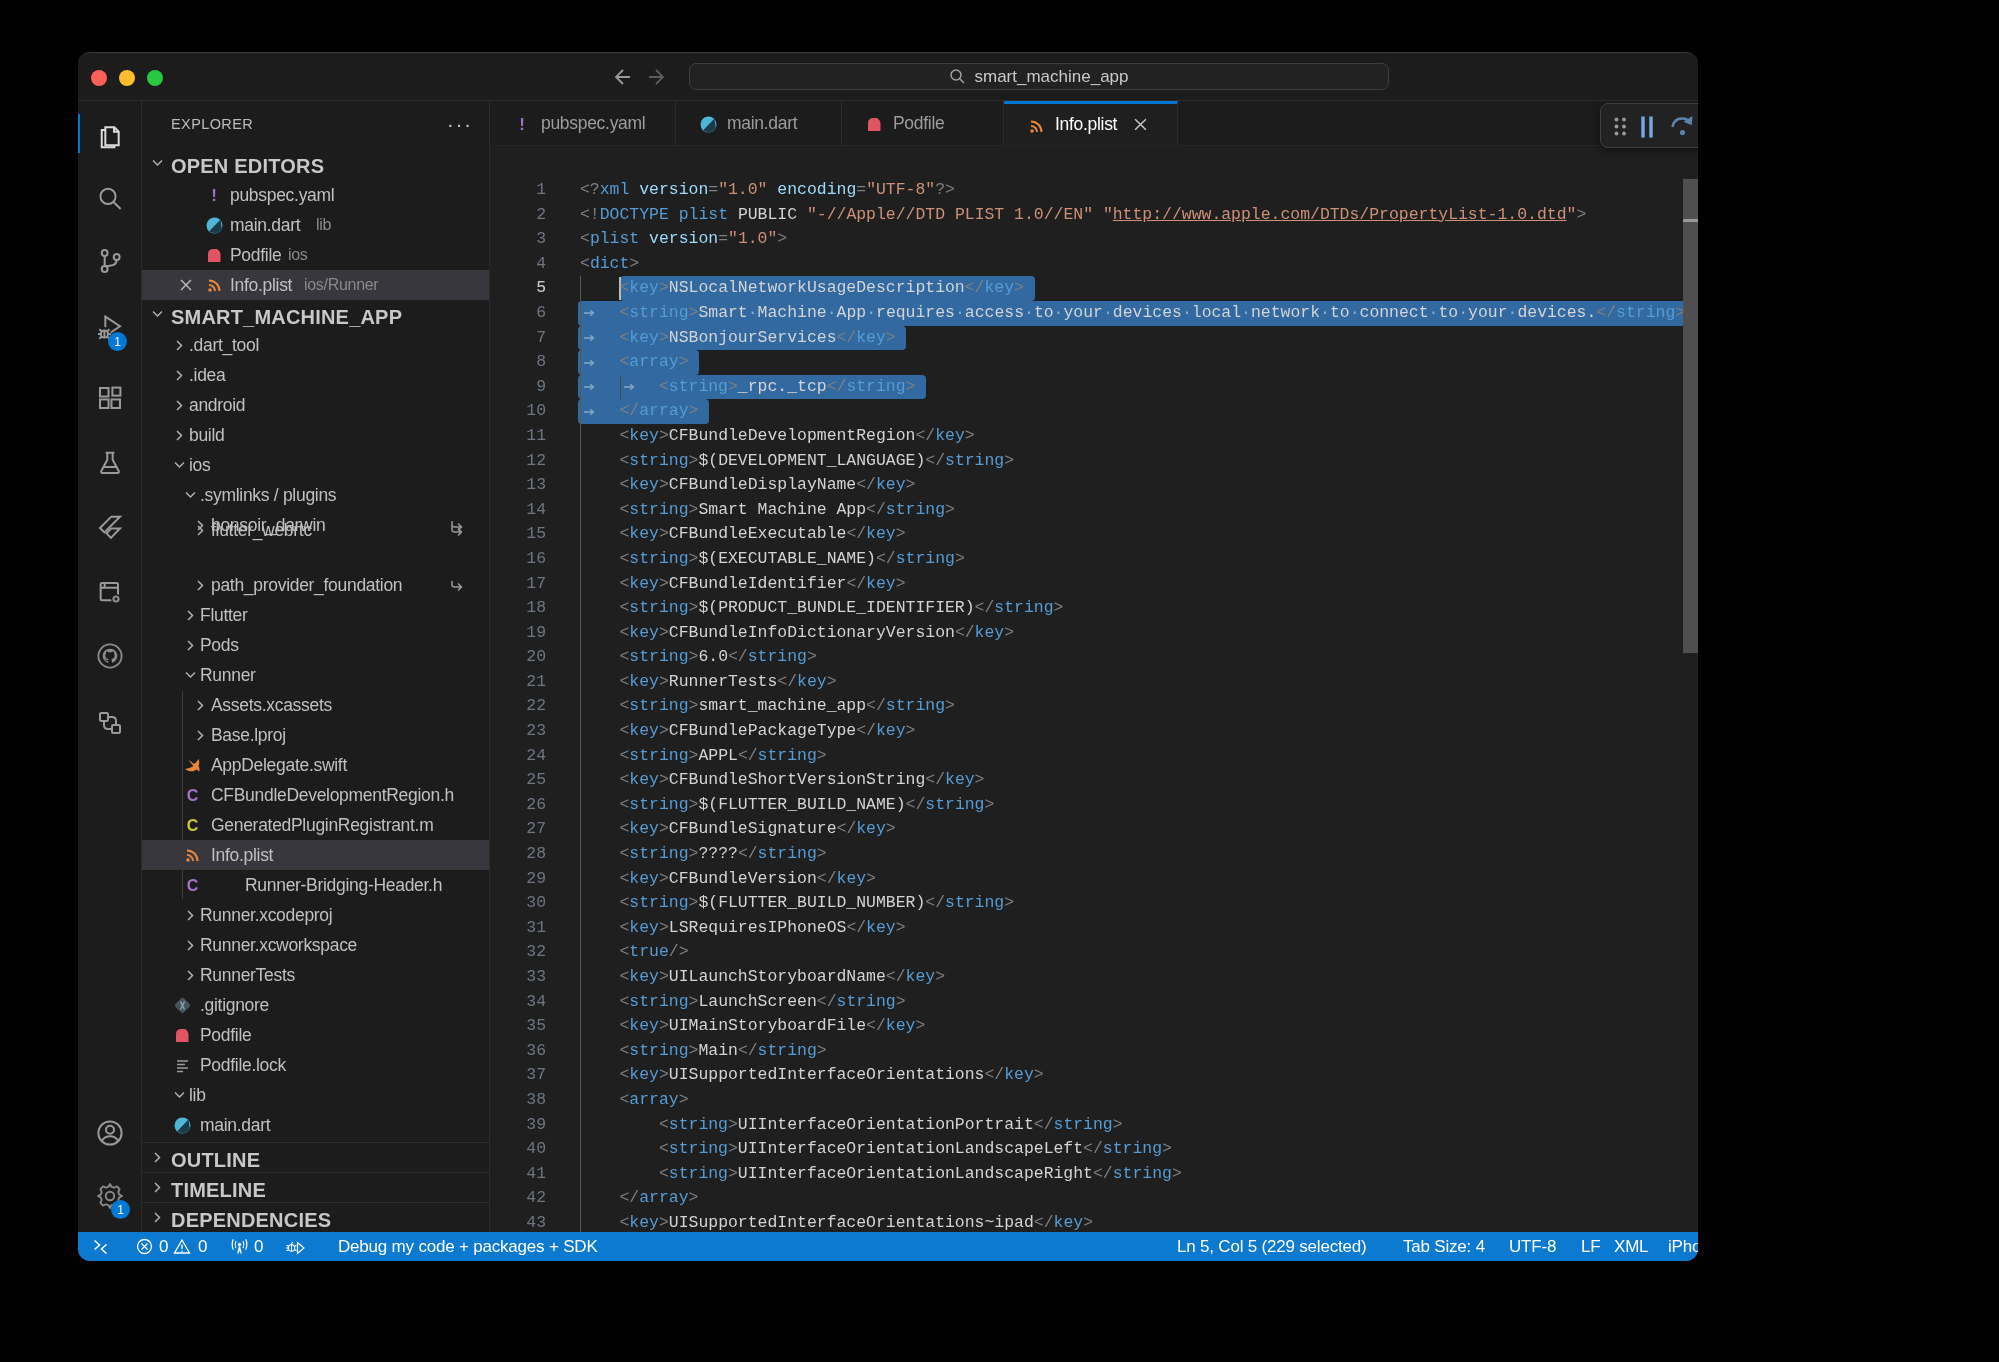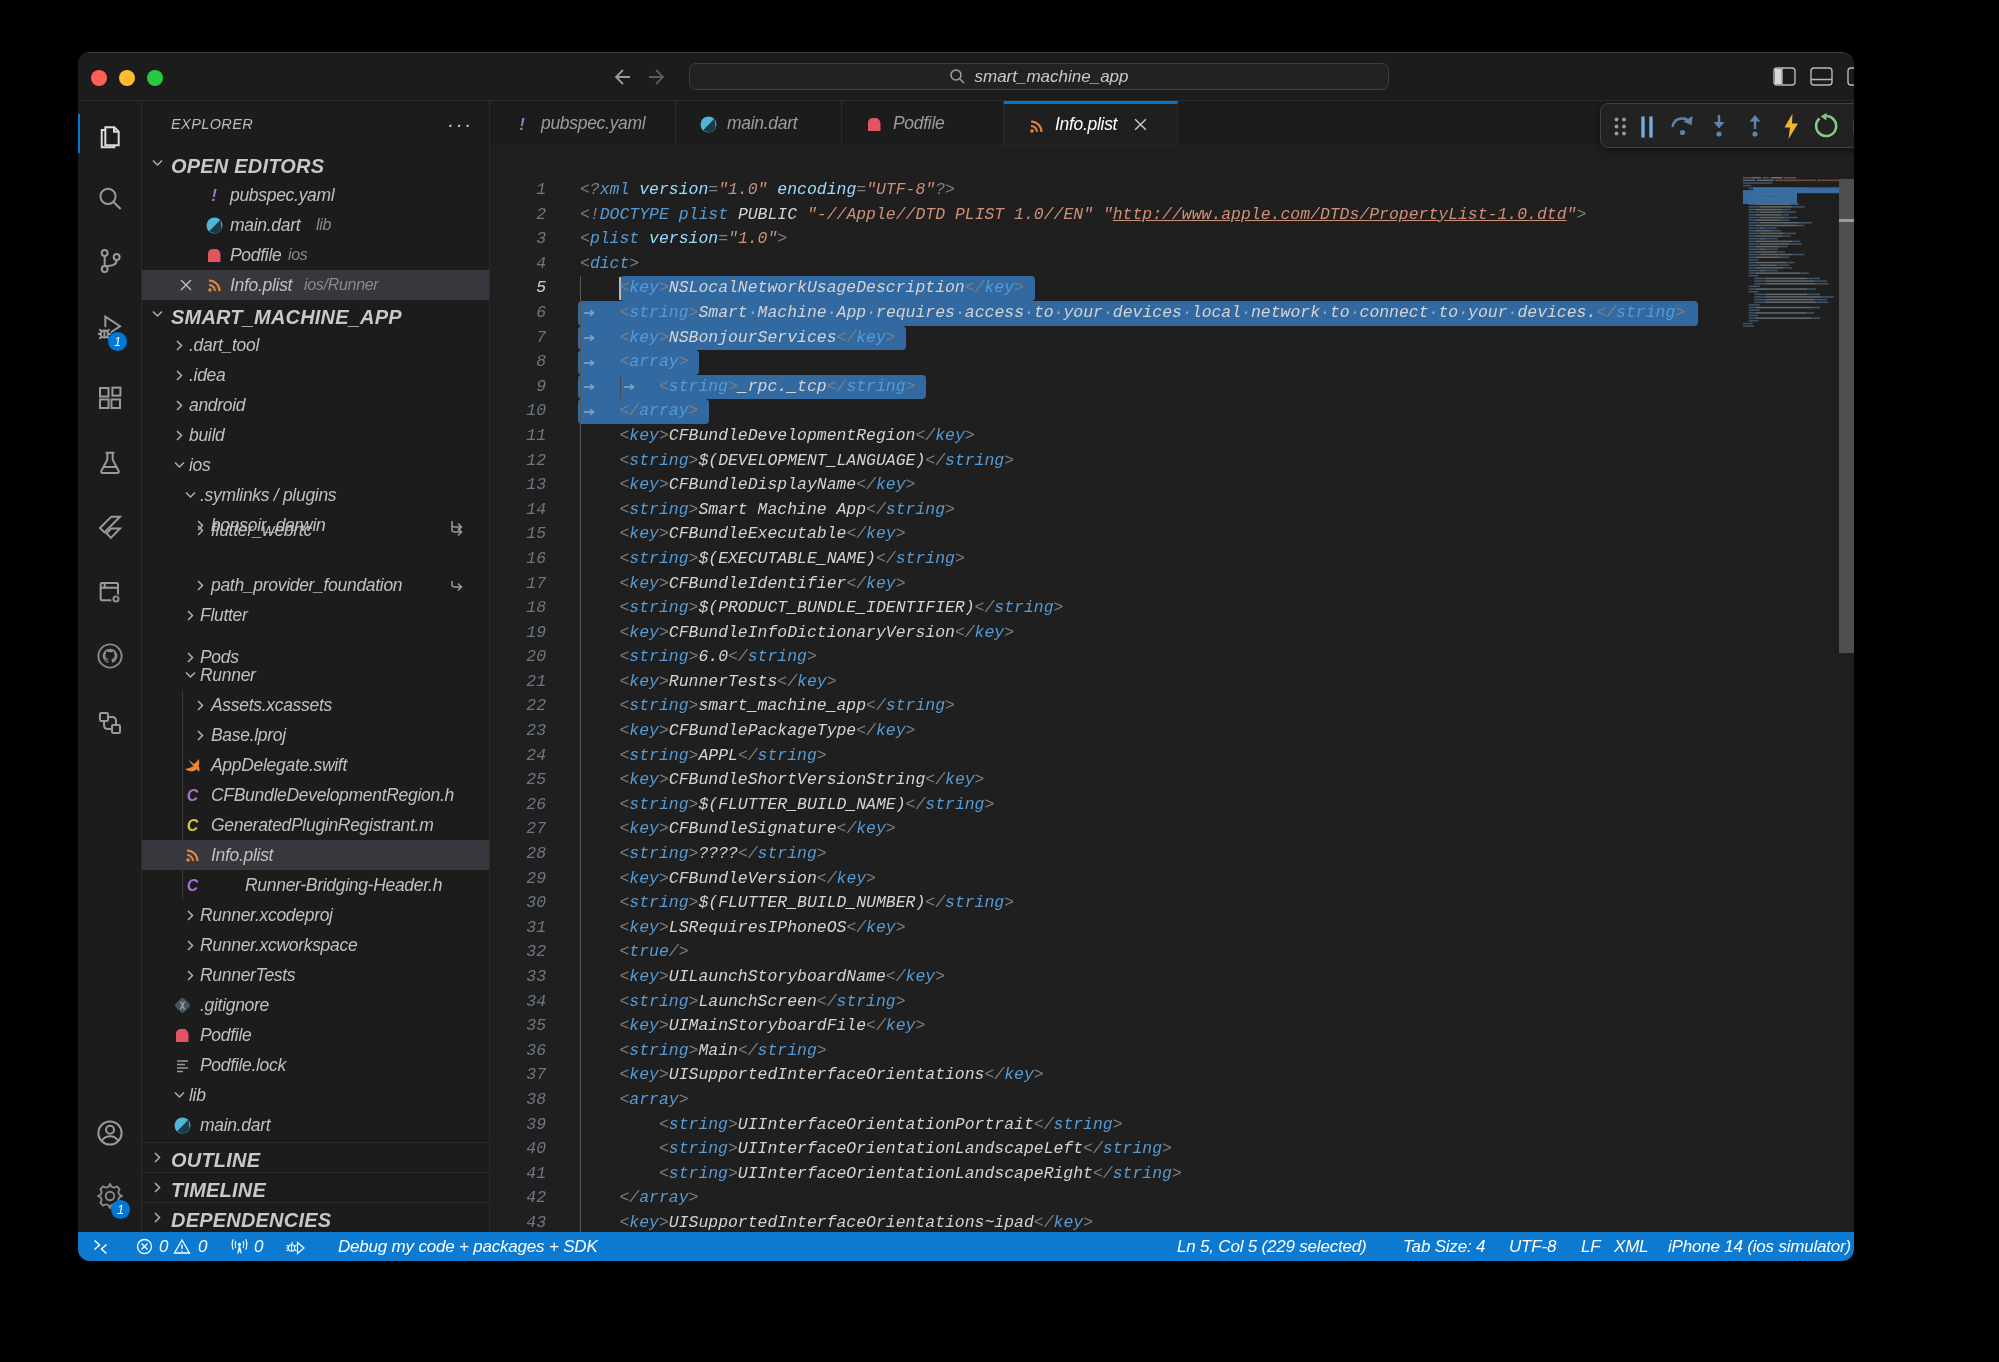--- a/index.html
+++ b/index.html
@@ -1,17 +1,17 @@
 <!DOCTYPE html>
 <html><head><meta charset="utf-8"><style>
 *{margin:0;padding:0;box-sizing:border-box}
 html,body{width:1999px;height:1362px;background:#000;overflow:hidden;
  font-family:"Liberation Sans",sans-serif;}
-#win{position:absolute;left:78px;top:52px;width:1776px;height:1209px;
- background:#181818;border-radius:12px;overflow:hidden;border-top:1px solid #3d3d3d;font-style:italic;}
+#win{position:absolute;left:78px;top:52px;width:1620px;height:1209px;
+ background:#181818;border-radius:12px;overflow:hidden;border-top:1px solid #3d3d3d;}
 .abs{position:absolute}
 #title{position:absolute;left:0;top:0;right:0;height:48px;background:#1c1c1c;border-bottom:1px solid #2b2b2b}
 .tl{position:absolute;top:17px;width:16px;height:16px;border-radius:50%}
 #srch{position:absolute;left:611px;top:10px;width:700px;height:27px;background:#222;
  border:1px solid #3f3f3f;border-radius:7px;color:#c9c9c9;font-size:17px;
  display:flex;align-items:center;justify-content:center}
 #abar{position:absolute;left:0;top:48px;width:64px;bottom:29px;background:#1c1c1c;border-right:1px solid #2b2b2b}
 #sbar{position:absolute;left:64px;top:48px;width:348px;bottom:29px;background:#1c1c1c;border-right:1px solid #2b2b2b;overflow:hidden}
 #ed{position:absolute;left:412px;top:48px;right:0;bottom:29px;background:#1f1f1f;overflow:hidden}
 #status{position:absolute;left:0;bottom:0;right:0;height:29px;background:#0c7ad0;color:#fff;font-size:17px;letter-spacing:-0.2px}
@@ -304,21 +304,21 @@
         <svg class="abs" style="left:308px;top:8px" width="15" height="15" viewBox="0 0 15 15">
           <path d="M2 3 L2 7 Q2 9 5 9 L11 9 M8 5.5 L11.5 9 L8 12.5" stroke="#9a9a9a" stroke-width="1.5" fill="none"></path>
         </svg>
       </div>
 <div class="row" style="top:499px;">
         <svg class="abs" style="left:42.5px;top:9.5px" width="11" height="11" viewBox="0 0 11 11">
           <path d="M3 1 L7.5 5.5 L3 10" stroke="#b0b0b0" stroke-width="1.5" fill="none"></path>
         </svg>
         <span class="abs" style="left:58px;top:50%;transform:translateY(-50%);">Flutter</span>
       </div>
-<div class="row" style="top:541px;">
+<div class="row" style="top:529px;">
         <svg class="abs" style="left:42.5px;top:9.5px" width="11" height="11" viewBox="0 0 11 11">
           <path d="M3 1 L7.5 5.5 L3 10" stroke="#b0b0b0" stroke-width="1.5" fill="none"></path>
         </svg>
         <span class="abs" style="left:58px;top:50%;transform:translateY(-50%);">Pods</span>
       </div>
 <div class="row" style="top:559px;">
         <svg class="abs" style="left:42.5px;top:9.5px" width="11" height="11" viewBox="0 0 11 11">
           <path d="M1 2.5 L5.5 7 L10 2.5" stroke="#b0b0b0" stroke-width="1.5" fill="none"></path>
         </svg>
         <span class="abs" style="left:58px;top:50%;transform:translateY(-50%);">Runner</span>

